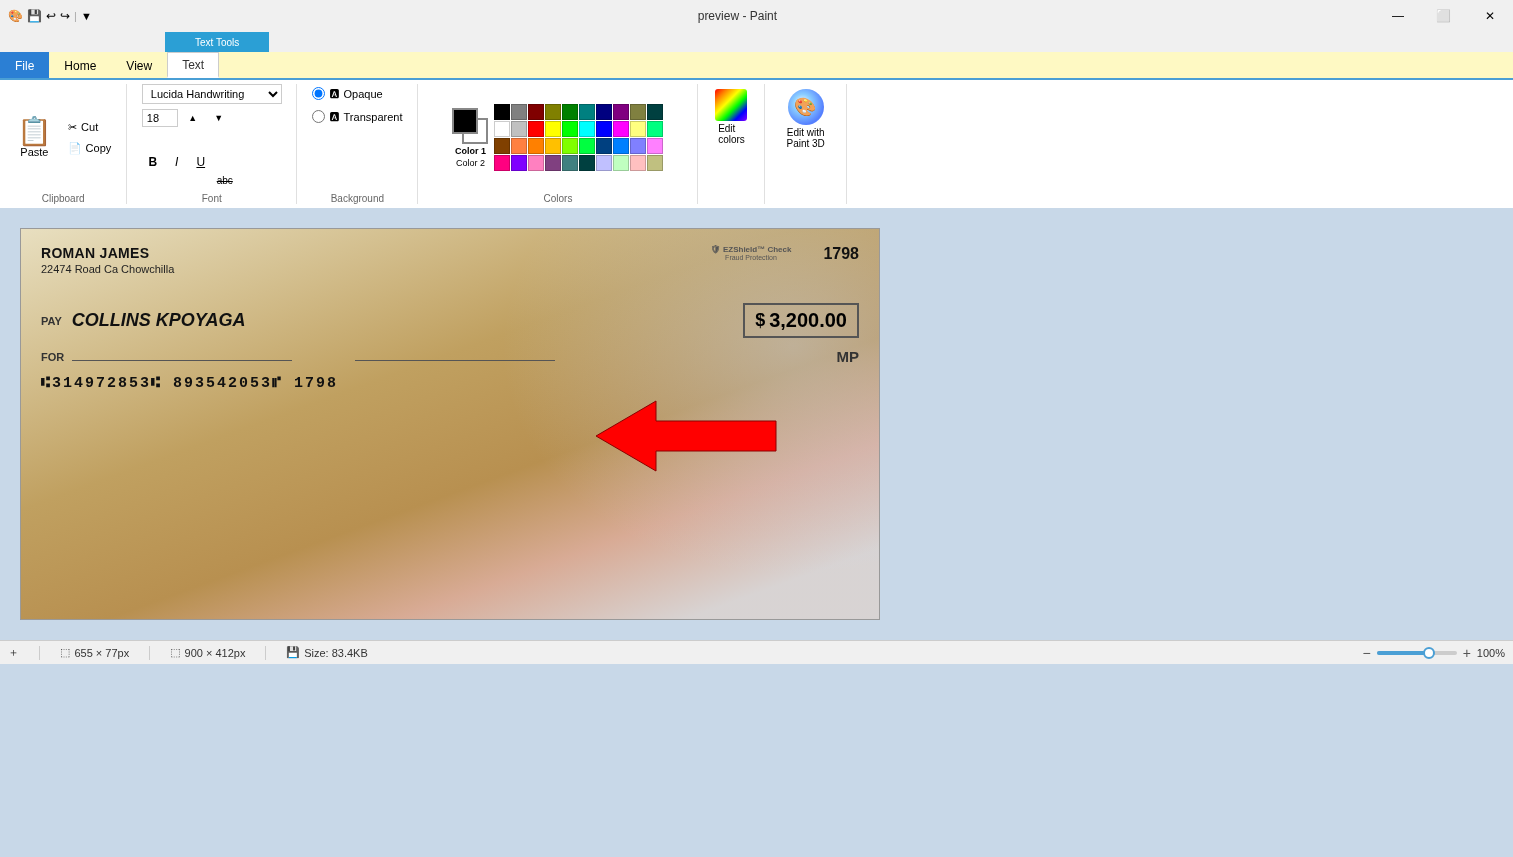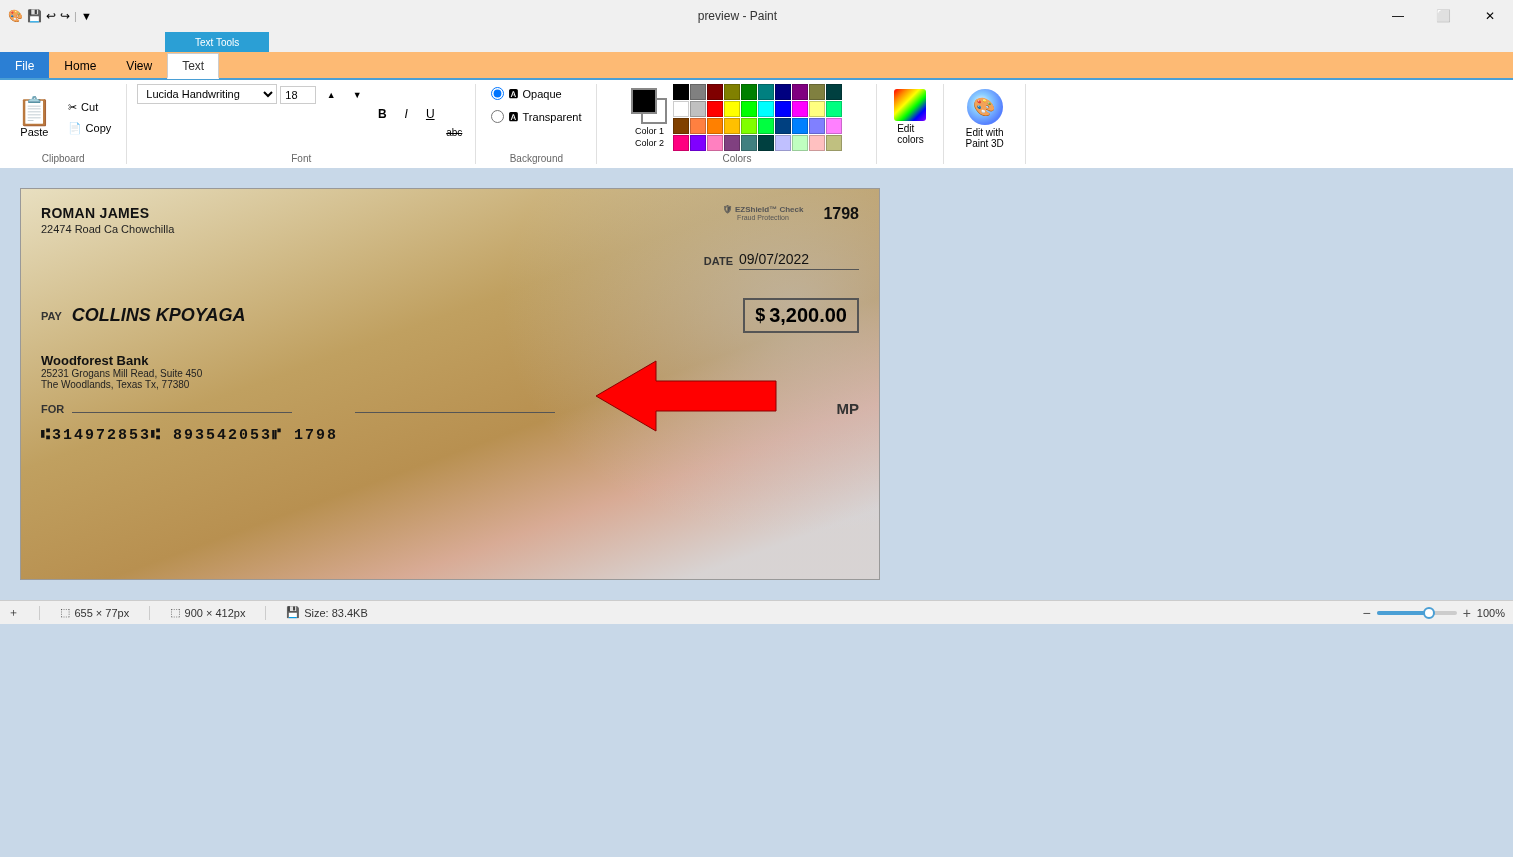--- a/index.html
+++ b/index.html
@@ -1,22 +1,22 @@
 <!DOCTYPE html>
 <html><head>
   <meta charset="utf-8">
   <style>
     * { margin: 0; padding: 0; box-sizing: border-box; }
     body { width: 1513px; height: 857px; background: #c8d8e8; font-family: 'Segoe UI', sans-serif; font-size: 12px; overflow: hidden; }
 
     
     .ribbon-tabs {
       display: flex;
-      align-items: center;
-      background: #fdba74;
+      align-items: flex-start;
+      background: #fef9c3;
       border-bottom: 2px solid #4a9fd5;
       height: 28px;
       padding-left: 0;
     }
     .ribbon-tab {
       padding: 4px 14px;
       font-size: 12px;
       cursor: pointer;
       border: 1px solid transparent;
       border-bottom: none;
@@ -352,21 +352,21 @@
           <div class="small-ribbon-btn">
             <span>📄</span>
             <span>Copy</span>
           </div>
         </div>
       </div>
       <div class="ribbon-group-label">Clipboard</div>
     </div>
 
     <div class="ribbon-group" style="min-width:170px;">
-      <div class="ribbon-group-content" style="flex-direction:row; align-items:flex-start; gap:3px;">
+      <div class="ribbon-group-content" style="flex-direction:column; align-items:flex-start; gap:3px;">
         <div class="font-name-row">
           <select class="font-dropdown">
             <option>Lucida Handwriting</option>
           </select>
         </div>
         <div class="font-size-row">
           <input class="font-size-box" type="text" value="18" style="">
           <button class="style-btn" style="font-size:9px;">▲</button>
           <button class="style-btn" style="font-size:9px;">▼</button>
         </div>
@@ -397,21 +397,21 @@
     </div>
 
     <div class="ribbon-group" style="min-width:280px;">
       <div class="ribbon-group-content" style="gap:6px;">
 
         <div style="display:flex; flex-direction:column; gap:2px; align-items:center;">
           <div style="position:relative; width:36px; height:36px;">
             <div class="color-box" style="background:#000; position:absolute; top:0; left:0; width:26px; height:26px; border:2px solid #888; z-index:2;"></div>
             <div class="color-box" style="background:#fff; position:absolute; top:10px; left:10px; width:26px; height:26px; border:2px solid #888; z-index:1;"></div>
           </div>
-          <div style="display:flex; gap:2px;">
+          <div style="display:flex; gap:2px;font-weight:bold;">
             <span style="font-size:9px;">Color 1</span>
           </div>
           <span style="font-size:9px;">Color 2</span>
         </div>
 
         <div>
           <div style="display:grid; grid-template-columns: repeat(10, 16px); gap:1px;">
 
             <div class="palette-cell" style="background:#000000;width:16px;height:16px;border:1px solid rgba(0,0,0,0.2);cursor:pointer;"></div>
             <div class="palette-cell" style="background:#808080;width:16px;height:16px;border:1px solid rgba(0,0,0,0.2);cursor:pointer;"></div>
@@ -489,57 +489,48 @@
     <div style="position:absolute;right:0;top:0;width:50%;height:100%;
       background: radial-gradient(ellipse at 80% 30%, rgba(200,220,255,0.4) 0%, transparent 60%);"></div>
 
     <div class="check-content">
 
       <div class="check-header-row">
         <div>
           <div class="check-name">ROMAN JAMES</div>
           <div class="check-address">22474 Road Ca Chowchilla</div>
         </div>
-        <div style="display:flex; align-items:flex-start; gap:20px;">
+        <div style="display:flex; align-items:flex-start; gap:32px;">
           <div class="ezshield">
             <div style="font-size:8px;font-weight:bold;">🛡 EZShield™ Check</div>
             <div style="font-size:7px;">Fraud Protection</div>
           </div>
           <div class="check-number">1798</div>
         </div>
       </div>
 
-      <div class="date-row">
-        <span class="date-label">DATE</span>
-        <span class="date-value">09/07/2022</span>
-      </div>
 
       <div class="pay-row">
         <span class="pay-label">PAY</span>
         <span class="pay-name">COLLINS KPOYAGA</span>
         <div class="amount-box">
           <span class="dollar-sign">$</span>
           <span class="amount-value">3,200.00</span>
         </div>
       </div>
 
 
 
       <div style="position:absolute; top:162px; left:575px; z-index:10; pointer-events:none;">
         <svg width="200" height="90" viewBox="0 0 200 90">
 
           <polygon points="0,45 60,10 60,30 180,30 180,60 60,60 60,80" fill="red" stroke="darkred" stroke-width="1"></polygon>
         </svg>
       </div>
 
-      <div class="bank-row" style="margin-top:20px;">
-        <div class="bank-name">Woodforest Bank</div>
-        <div class="bank-address">25231 Grogans Mill Read, Suite 450</div>
-        <div class="bank-address">The Woodlands, Texas Tx, 77380</div>
-      </div>
 
       <div class="bottom-row" style="margin-top:10px;">
         <div>
           <span class="for-label">FOR</span>
           <span class="for-line" style="border-bottom:1px solid #555;display:inline-block;width:220px;margin-left:4px;"></span>
           <span style="margin-left:60px;border-bottom:1px solid #555;display:inline-block;width:200px;"></span>
         </div>
         <span class="mp-label">MP</span>
       </div>
 

